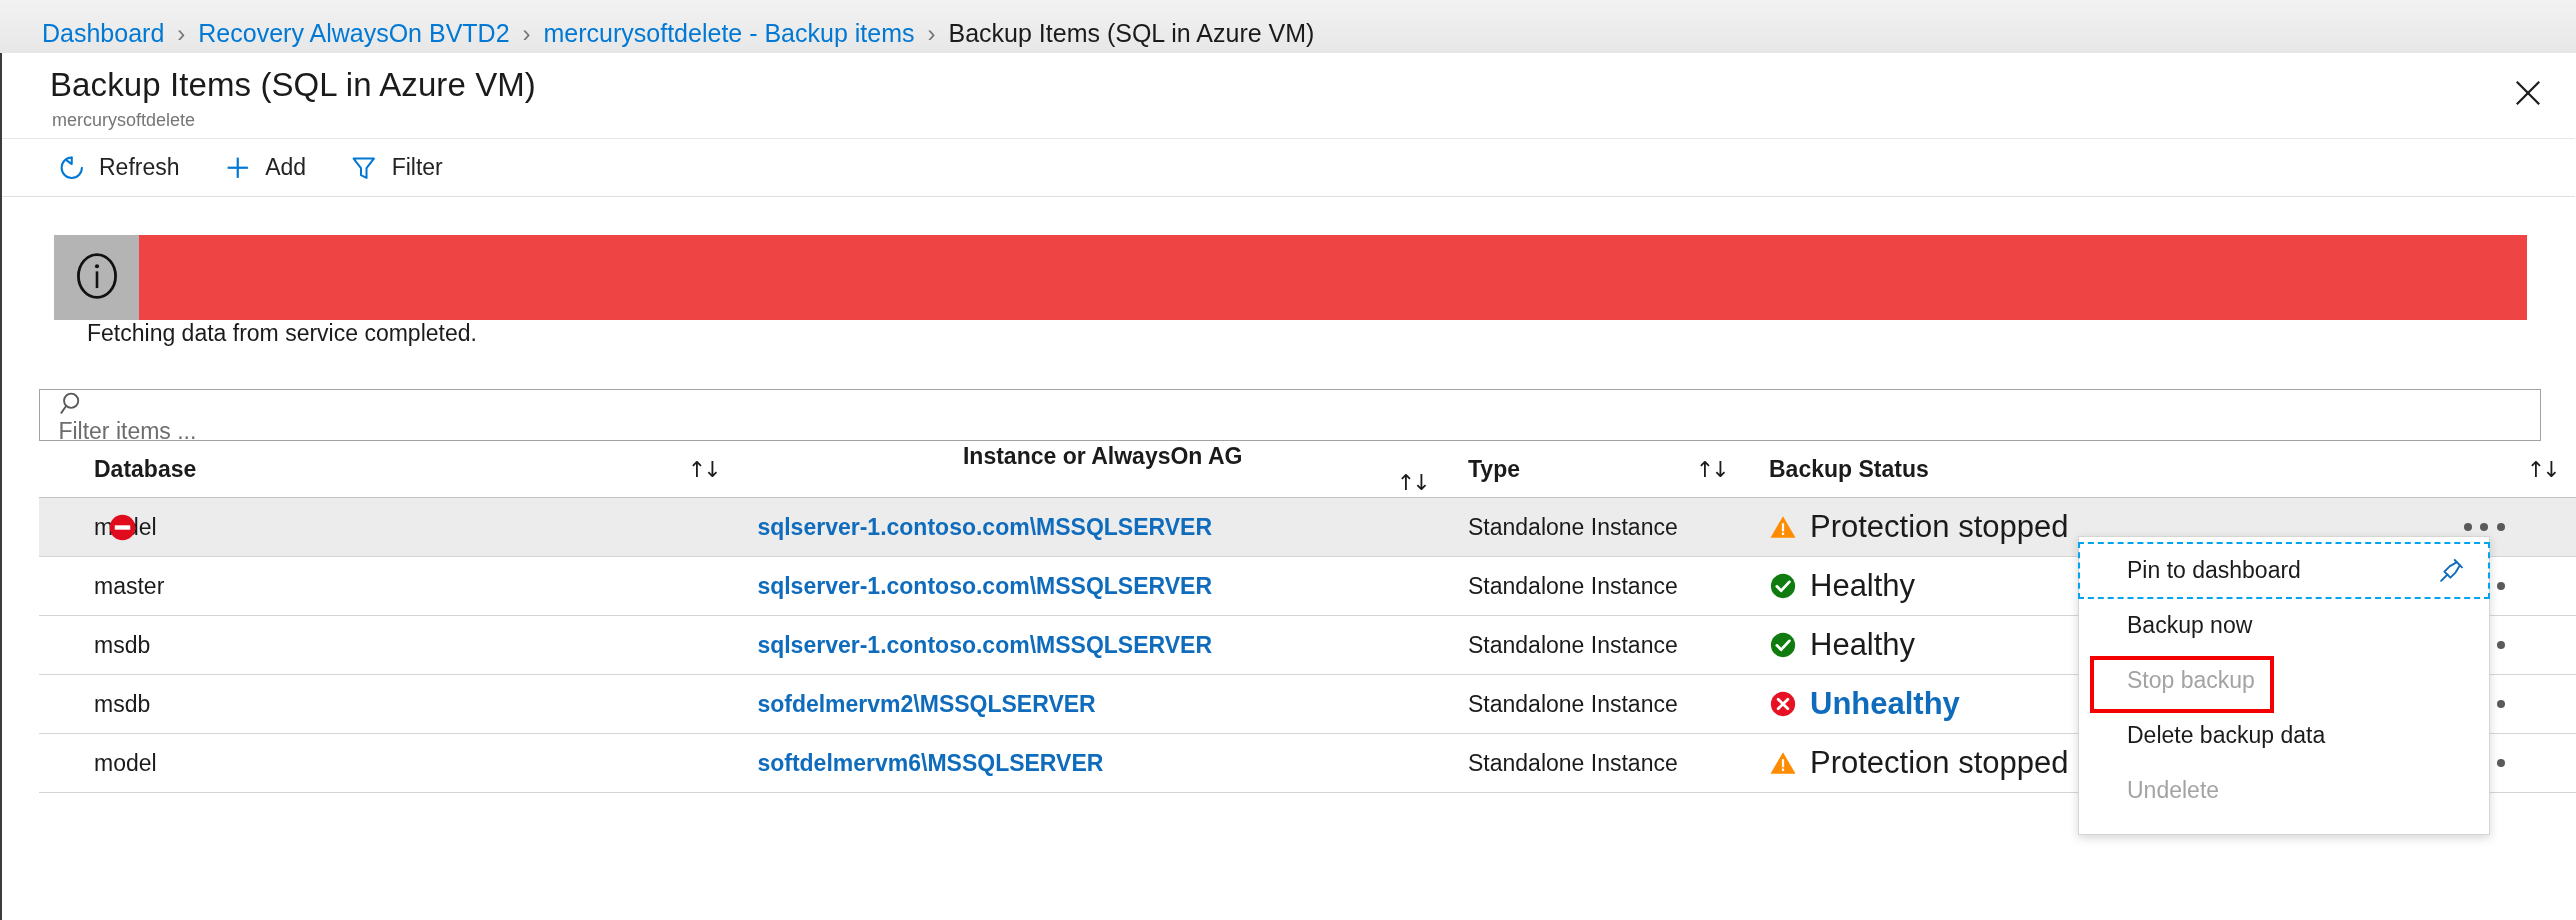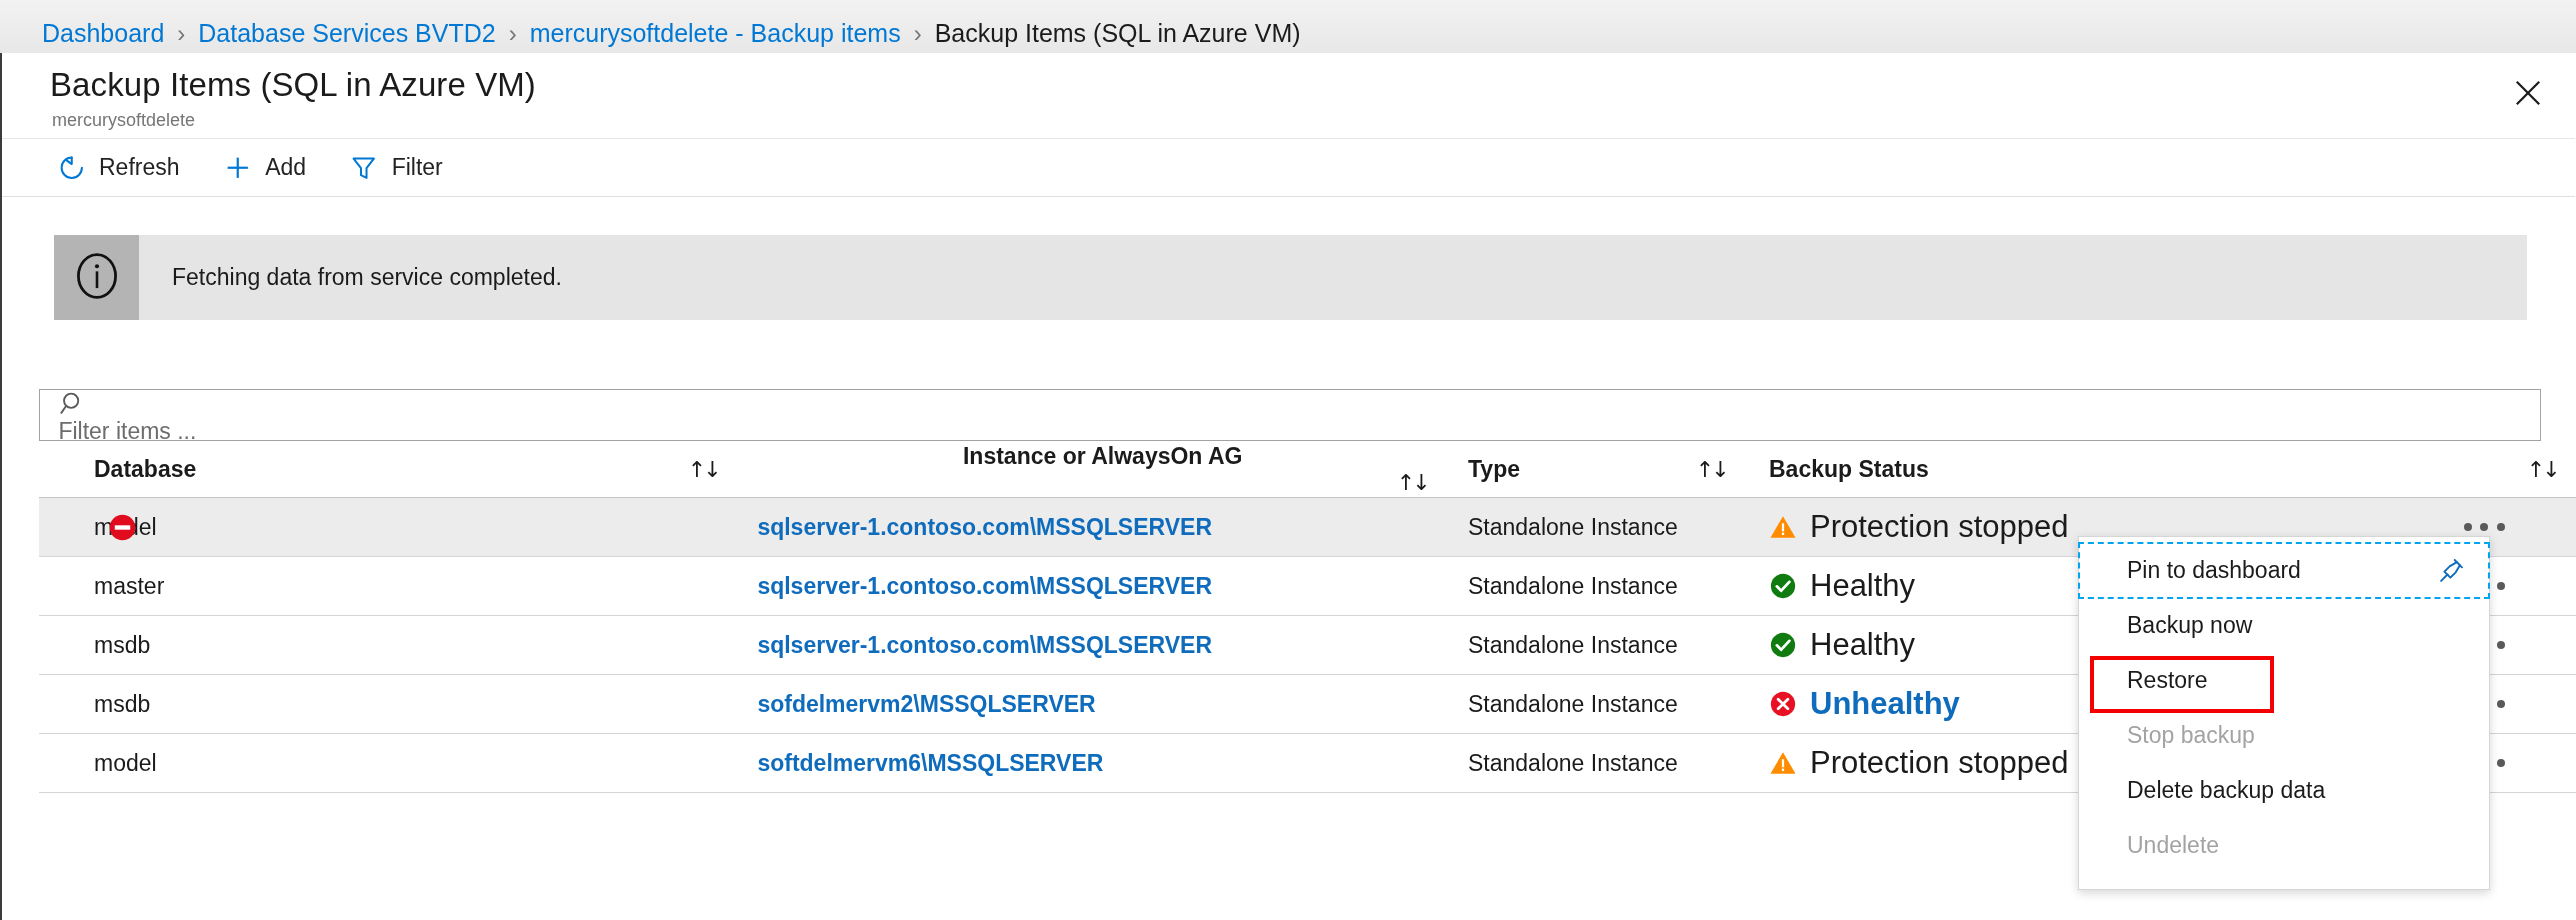--- a/index.html
+++ b/index.html
@@ -56,21 +56,21 @@
     display: flex; align-items: center; height: 44px;
     padding: 0 13px; margin-right: 16.6px; cursor: pointer;
   }
   .cmd .ci { width: 31px; height: 31px; display:flex; align-items:center; justify-content:center; margin-right: 12px; }
   .cmd .cl { font-size: 23px; color: #232323; white-space: nowrap; }
 
   
   .banner {
     position: absolute; left: 52px; top: 182px;
     width: 2473px; height: 85px;
-    background: #e5e5e5; display: flex; align-items: stretch;
+    background: #ef4444; display: flex; align-items: stretch; flex-direction: column;
   }
   .banner-iconbox {
     width: 85px; background: #b4b4b4;
     display: flex; align-items: center; justify-content: center; flex: 0 0 85px;
   }
   .banner-text {
     display: flex; align-items: center; padding-left: 33px;
     font-size: 23px; color: #1b1b1b;
   }
 
@@ -152,21 +152,21 @@
   }
 </style>
 </head>
 <body>
 
 <div id="root">
 
   <div class="breadcrumb-bar">
     <span class="bc-link">Dashboard</span>
     <span class="bc-sep">›</span>
-    <span class="bc-link">Database Services BVTD2</span>
+    <span class="bc-link">Recovery AlwaysOn BVTD2</span>
     <span class="bc-sep">›</span>
     <span class="bc-link">mercurysoftdelete - Backup items</span>
     <span class="bc-sep">›</span>
     <span class="bc-current">Backup Items (SQL in Azure VM)</span>
   </div>
 
   <div class="blade">
 
     <div class="blade-header">
       <div class="blade-title">Backup Items (SQL in Azure VM)</div>
@@ -407,23 +407,20 @@
               <path d="M20.5 5.5 L28.5 13.5"></path>
               <path d="M22.8 7.8 L15 12.4 L9.2 18.2 L15.8 24.8 L21.6 19 L26.2 11.2"></path>
               <path d="M12.6 21.4 L5.6 28.4"></path>
             </g>
           </svg>
         </span>
       </div>
       <div class="mi">
         <span>Backup now</span>
       </div>
-      <div class="mi boxed">
-        <span>Restore</span>
-      </div>
       <div class="mi disabled">
         <span>Stop backup</span>
       </div>
       <div class="mi">
         <span>Delete backup data</span>
       </div>
       <div class="mi disabled">
         <span>Undelete</span>
       </div>
     </div>

